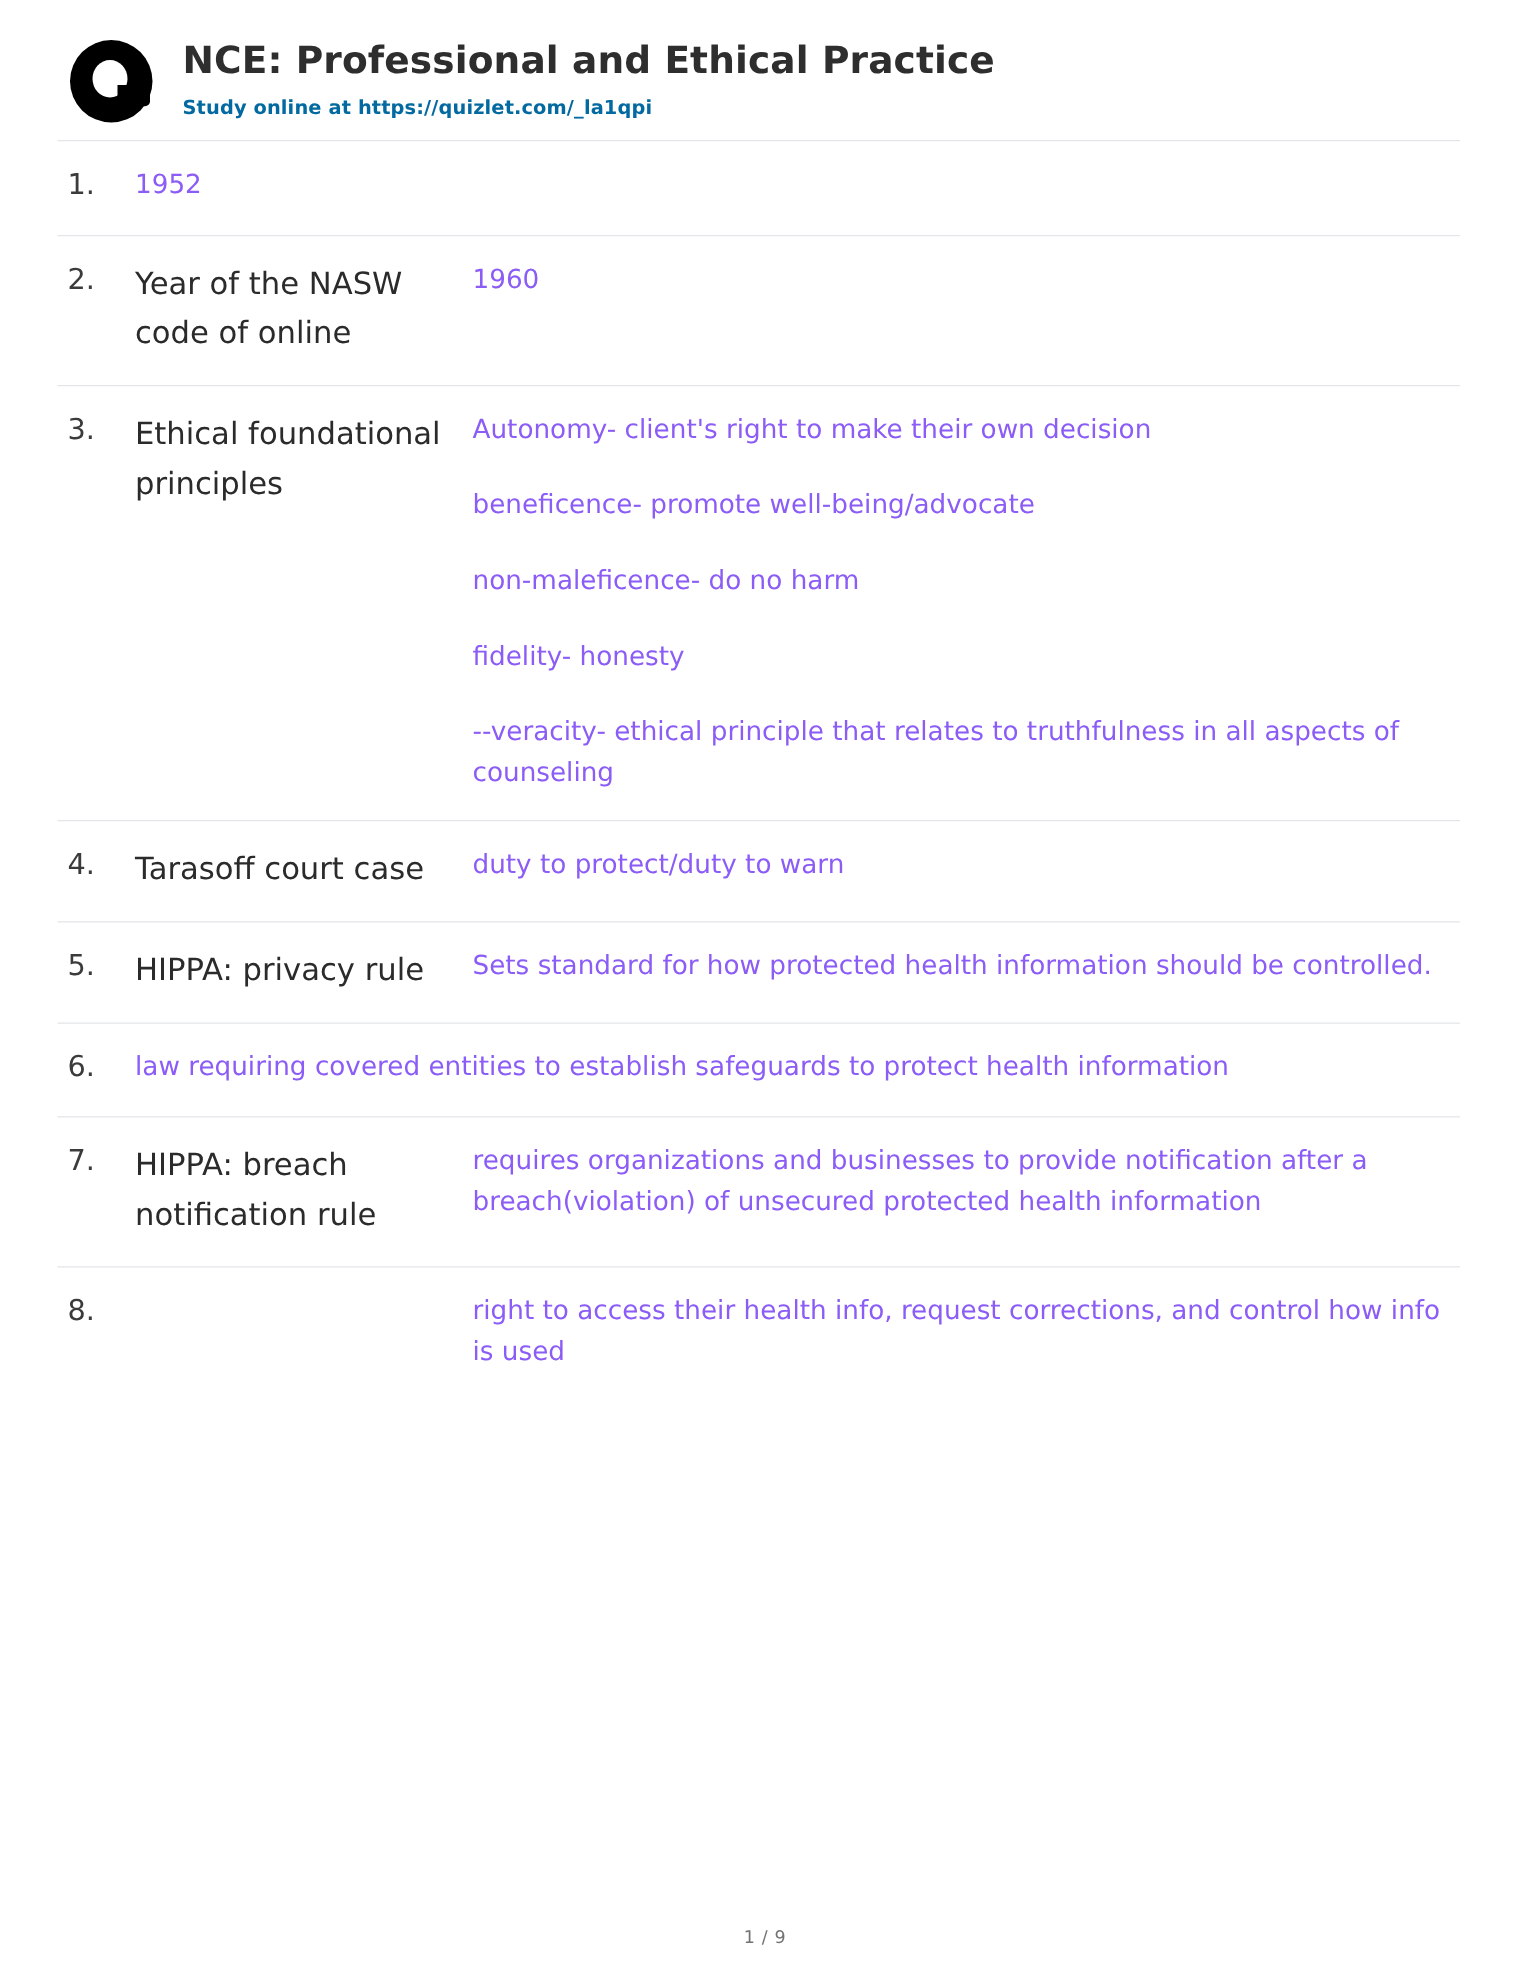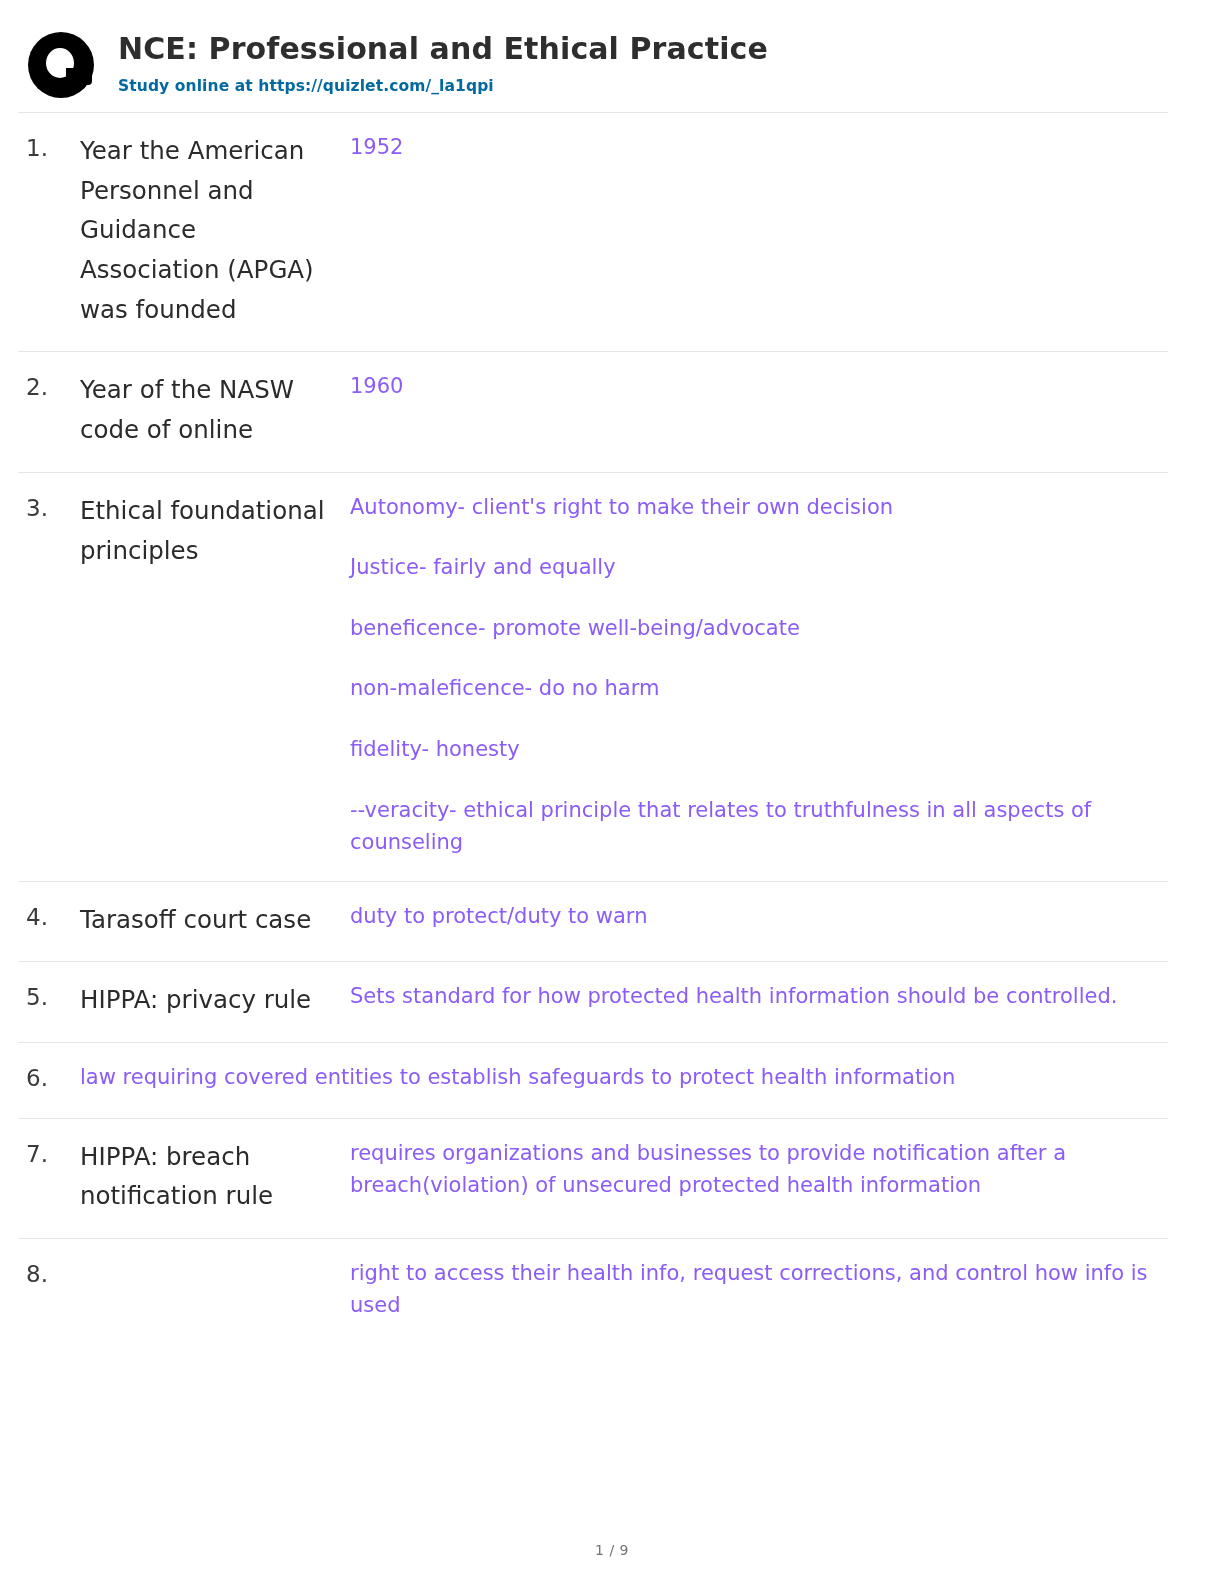--- a/index.html
+++ b/index.html
@@ -12,21 +12,21 @@
     height: 1584px;
     font-family: "DejaVu Sans", sans-serif;
     color: #222222;
     position: relative;
     overflow: hidden;
   }
   .page {
     width: 1224px;
     height: 1584px;
     box-sizing: border-box;
-    padding: 26px 56px 0 18px;
+    padding: 26px 56px 0 46px;
     position: relative;
   }
 
   
   .header {
     display: flex;
     align-items: flex-start;
     padding-left: 6px;
     margin-bottom: 8px;
   }
@@ -158,40 +158,38 @@
     <div class="title-wrap">
       <div class="doc-title">NCE: Professional and Ethical Practice</div>
       <div class="doc-sub">Study online at https://quizlet.com/_la1qpi</div>
     </div>
   </div>
 
   <div class="rows">
 
     <div class="row">
       <div class="num">1.</div>
-      <div class="term">Year the American Personnel and Guidance Association (APGA) was founded</div>
       <div class="def compact">
         <p>1952</p>
       </div>
     </div>
 
     <div class="row">
       <div class="num">2.</div>
       <div class="term">Year of the NASW code of online</div>
       <div class="def compact">
         <p>1960</p>
       </div>
     </div>
 
     <div class="row">
       <div class="num">3.</div>
       <div class="term">Ethical foundational principles</div>
       <div class="def">
         <p>Autonomy- client's right to make their own decision</p>
-        <p>Justice- fairly and equally</p>
         <p>beneficence- promote well-being/advocate</p>
         <p>non-maleficence- do no harm</p>
         <p>fidelity- honesty</p>
         <p>--veracity- ethical principle that relates to truthfulness in all aspects of counseling</p>
       </div>
     </div>
 
     <div class="row">
       <div class="num">4.</div>
       <div class="term">Tarasoff court case</div>

